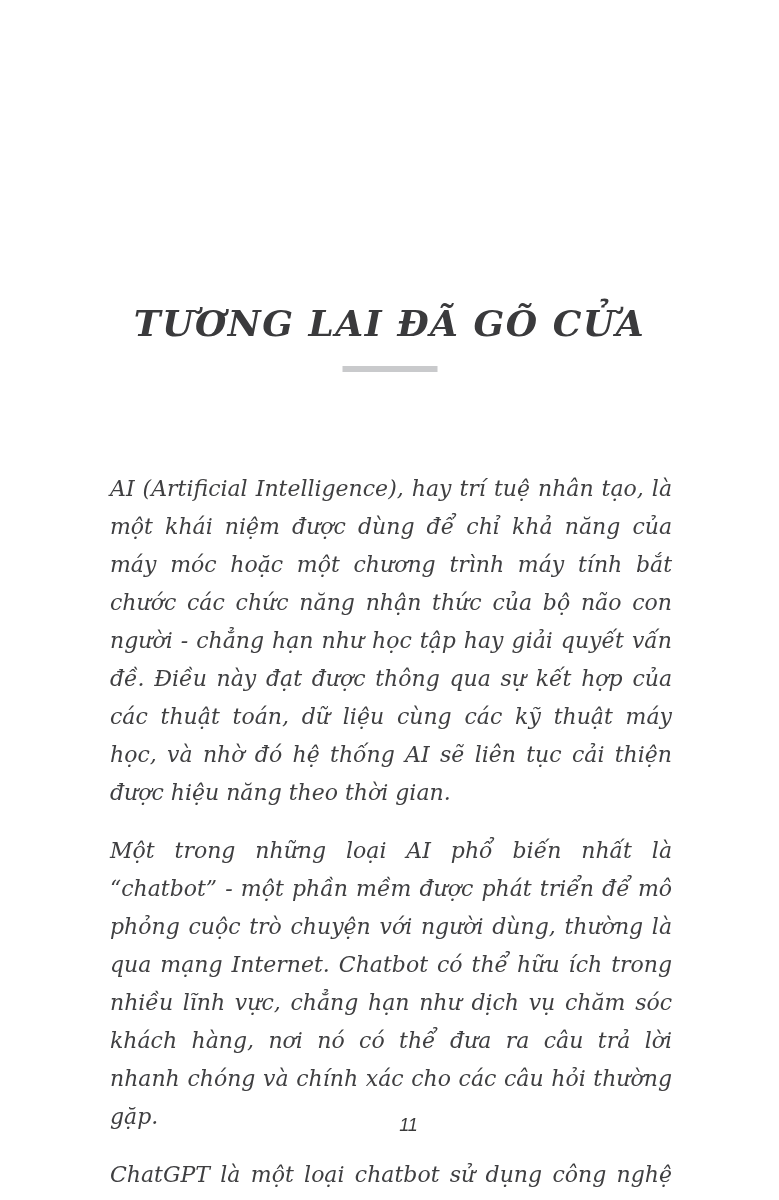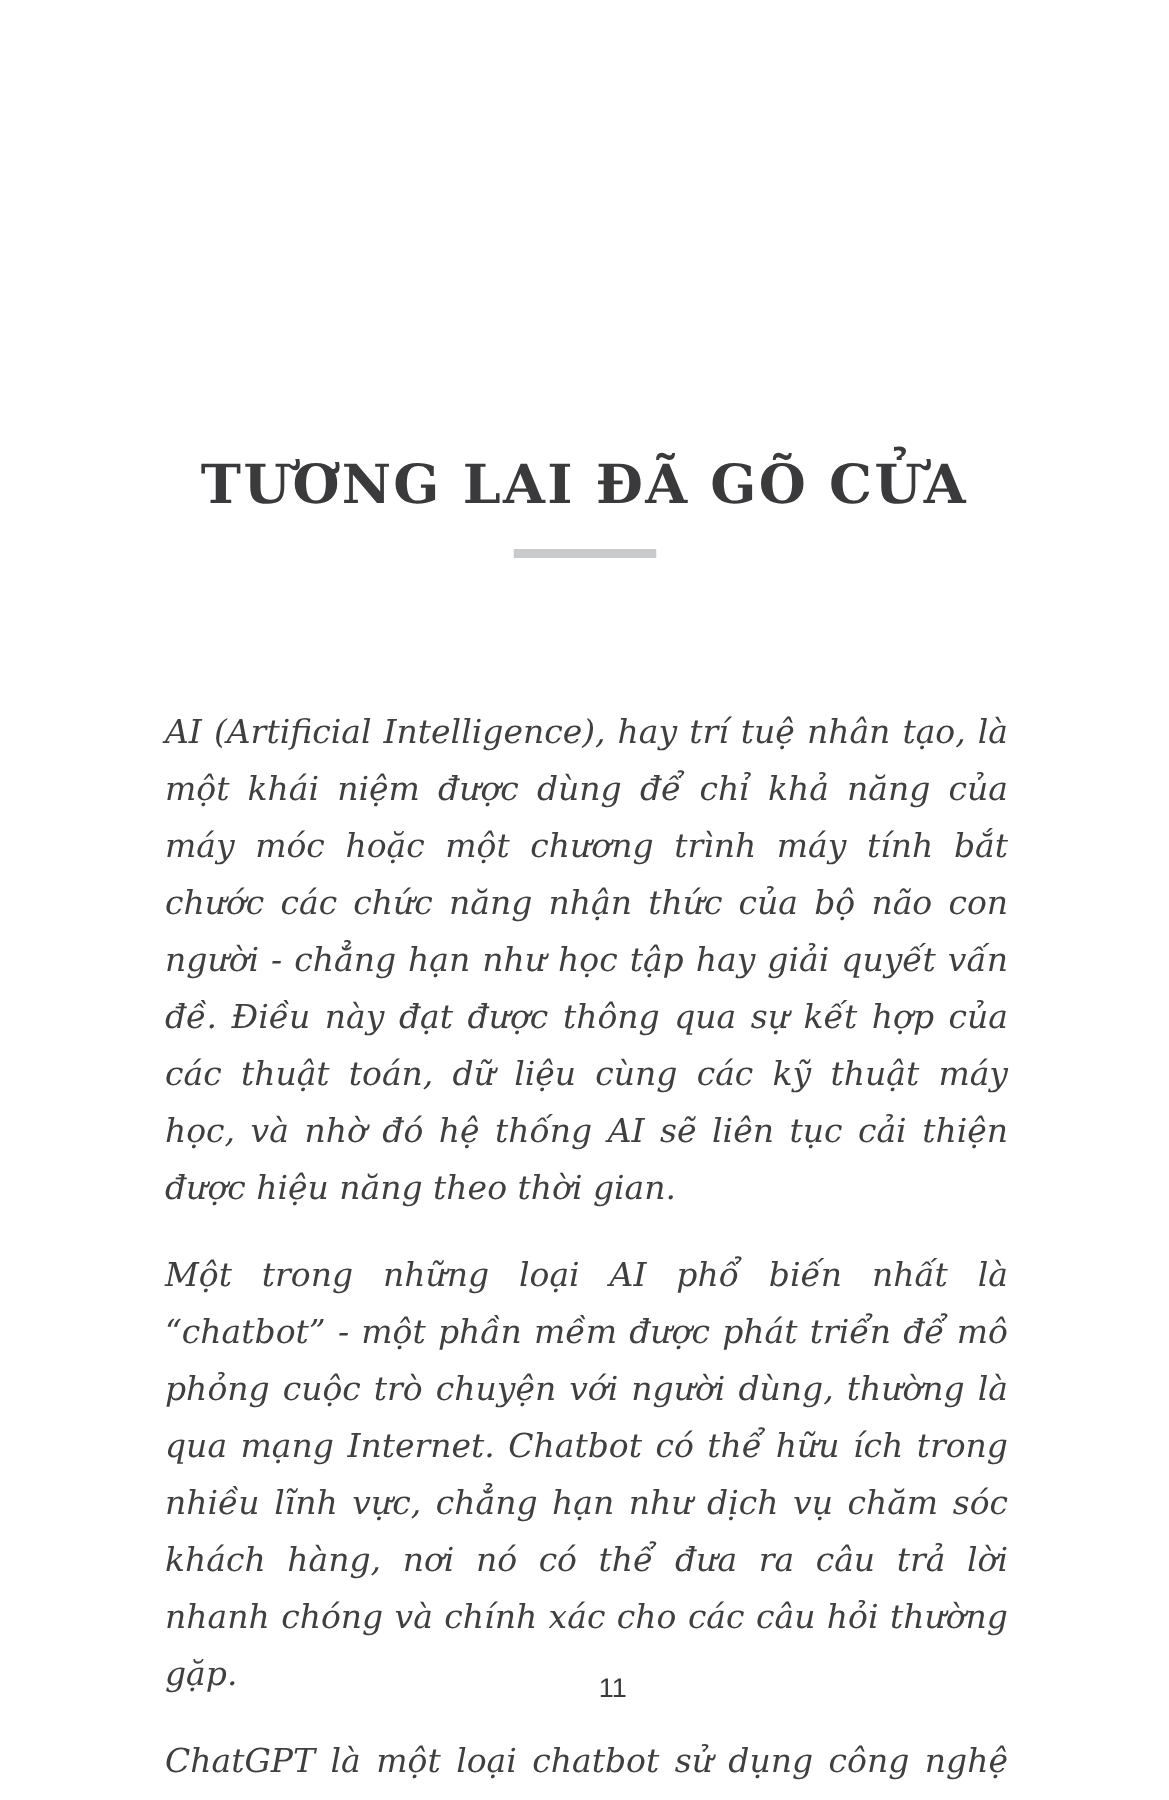--- a/index.html
+++ b/index.html
@@ -1,15 +1,15 @@
 <!DOCTYPE html>
 <html lang="vi"><head>
 <meta charset="utf-8">
 <style>
-  * { margin: 0; padding: 0; box-sizing: border-box; }
+  * { margin: 0; padding: 0; box-sizing: border-box; font-style: italic; }
 
   html, body {
     width: 779px;
     height: 1200px;
     background: #ffffff;
     overflow: hidden;
   }
 
   .page {
     position: relative;

